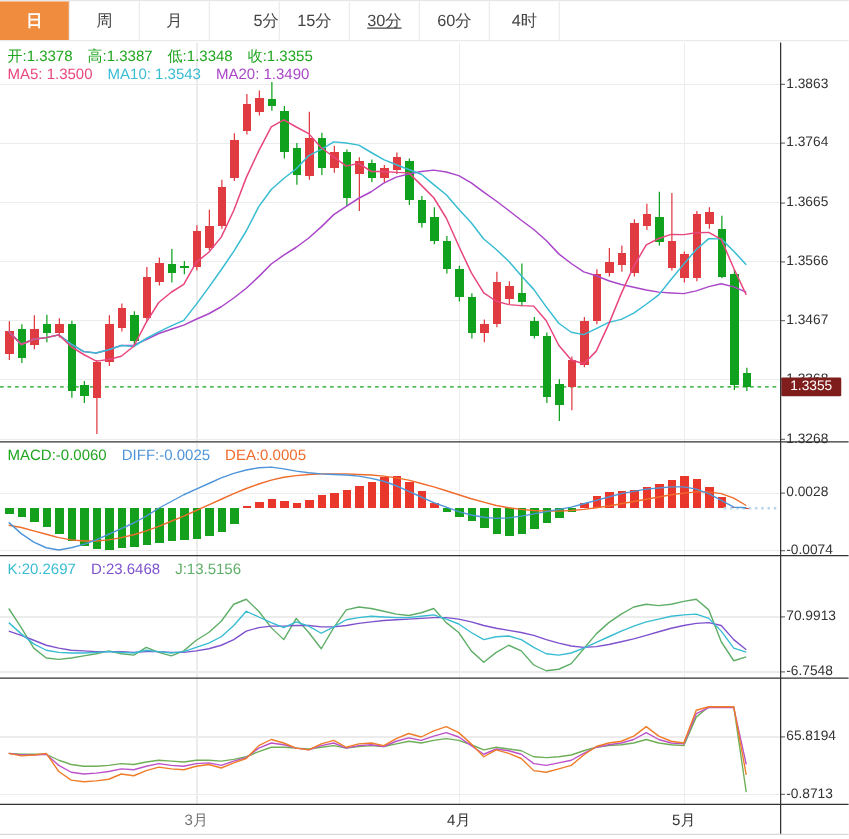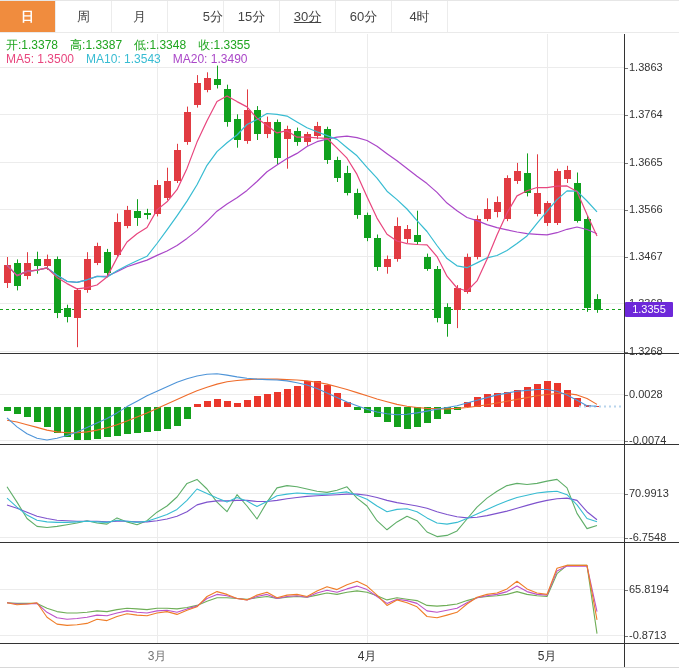--- a/index.html
+++ b/index.html
@@ -36,20 +36,22 @@
       <div class="tab" style="color: rgb(68, 68, 68);">月</div>
       <div class="tab" style="color: rgb(68, 68, 68); text-align: right;">5分</div>
       <div class="tab" style="color: rgb(68, 68, 68);">15分</div>
       <div class="tab" style="color: rgb(68, 68, 68); text-decoration: underline;">30分</div>
       <div class="tab" style="color: rgb(68, 68, 68);">60分</div>
       <div class="tab" style="color: rgb(68, 68, 68);">4时</div>
     </div>
 
   <div class="legend" id="legend-ohlc" style="top:36px"><span style="color: rgb(31, 165, 31);">开:1.3378</span><span style="color: rgb(31, 165, 31);">高:1.3387</span><span style="color: rgb(31, 165, 31);">低:1.3348</span><span style="color: rgb(31, 165, 31);">收:1.3355</span></div>
   <div class="legend" id="legend-ma" style="top:51px"><span style="color: rgb(232, 70, 126);">MA5: 1.3500</span><span style="color: rgb(56, 188, 210);">MA10: 1.3543</span><span style="color: rgb(170, 71, 200);">MA20: 1.3490</span></div>
+  <div class="legend" id="legend-macd" style="top:356px"><span style="color: rgb(31, 165, 31);">MACD:-0.0060</span><span style="color: rgb(78, 148, 216);">DIFF:-0.0025</span><span style="color: rgb(239, 108, 43);">DEA:0.0005</span></div>
+  <div class="legend" id="legend-kdj" style="top:447px"><span style="color: rgb(56, 188, 210);">K:20.2697</span><span style="color: rgb(126, 82, 205);">D:23.6468</span><span style="color: rgb(95, 174, 104);">J:13.5156</span></div>
 
   <div class="panel" id="panel-main" style="top:33px;height:319px">
     <svg id="svg-main" width="624" height="319" viewBox="0 0 624 319">
         <line x1="0" x2="624" y1="33.5" y2="33.5" stroke="#ececec" shape-rendering="crispEdges"></line>
         <line x1="0" x2="624" y1="80.75378151260506" y2="80.75378151260506" stroke="#ececec" shape-rendering="crispEdges"></line>
         <line x1="0" x2="624" y1="128.00756302521012" y2="128.00756302521012" stroke="#ececec" shape-rendering="crispEdges"></line>
         <line x1="0" x2="624" y1="175.26134453781515" y2="175.26134453781515" stroke="#ececec" shape-rendering="crispEdges"></line>
         <line x1="0" x2="624" y1="222.5151260504202" y2="222.5151260504202" stroke="#ececec" shape-rendering="crispEdges"></line>
         <line x1="0" x2="624" y1="269.76890756302527" y2="269.76890756302527" stroke="#ececec" shape-rendering="crispEdges"></line>
         <line x1="0" x2="624" y1="317.5" y2="317.5" stroke="#ececec" shape-rendering="crispEdges"></line>
@@ -289,21 +291,21 @@
       <div class="tick" style="top: 169px;">1.3566</div>
       <div class="tick" style="top: 216px;">1.3467</div>
       <div class="tick" style="top: 263px;">1.3368</div>
       <div class="tick" style="top: 311px;">1.3268</div>
       <div class="tick" style="top: 354px;">0.0028</div>
       <div class="tick" style="top: 400px;">-0.0074</div>
       <div class="tick" style="top: 453px;">70.9913</div>
       <div class="tick" style="top: 497px;">-6.7548</div>
       <div class="tick" style="top: 549px;">65.8194</div>
       <div class="tick" style="top: 595px;">-0.8713</div>
-      <div id="badge" style="top: 268px; background: #6d28d9; color: rgb(255, 255, 255);">1.3355</div>
+      <div id="badge" style="top: 268px; background: #7f1d1d; color: rgb(255, 255, 255);">1.3355</div>
     </div>
 
   <div id="xaxis">
       <div class="month" style="left: 139px; color: #737373;">3月</div>
       <div class="month" style="left: 349px; color: rgb(51, 51, 51);">4月</div>
       <div class="month" style="left: 529px; color: rgb(51, 51, 51);">5月</div>
     </div>
 
   <div class="sep" style="top: 352px; background: rgb(51, 51, 51);"></div>
   <div class="sep" style="top: 443px; background: rgb(51, 51, 51);"></div>

